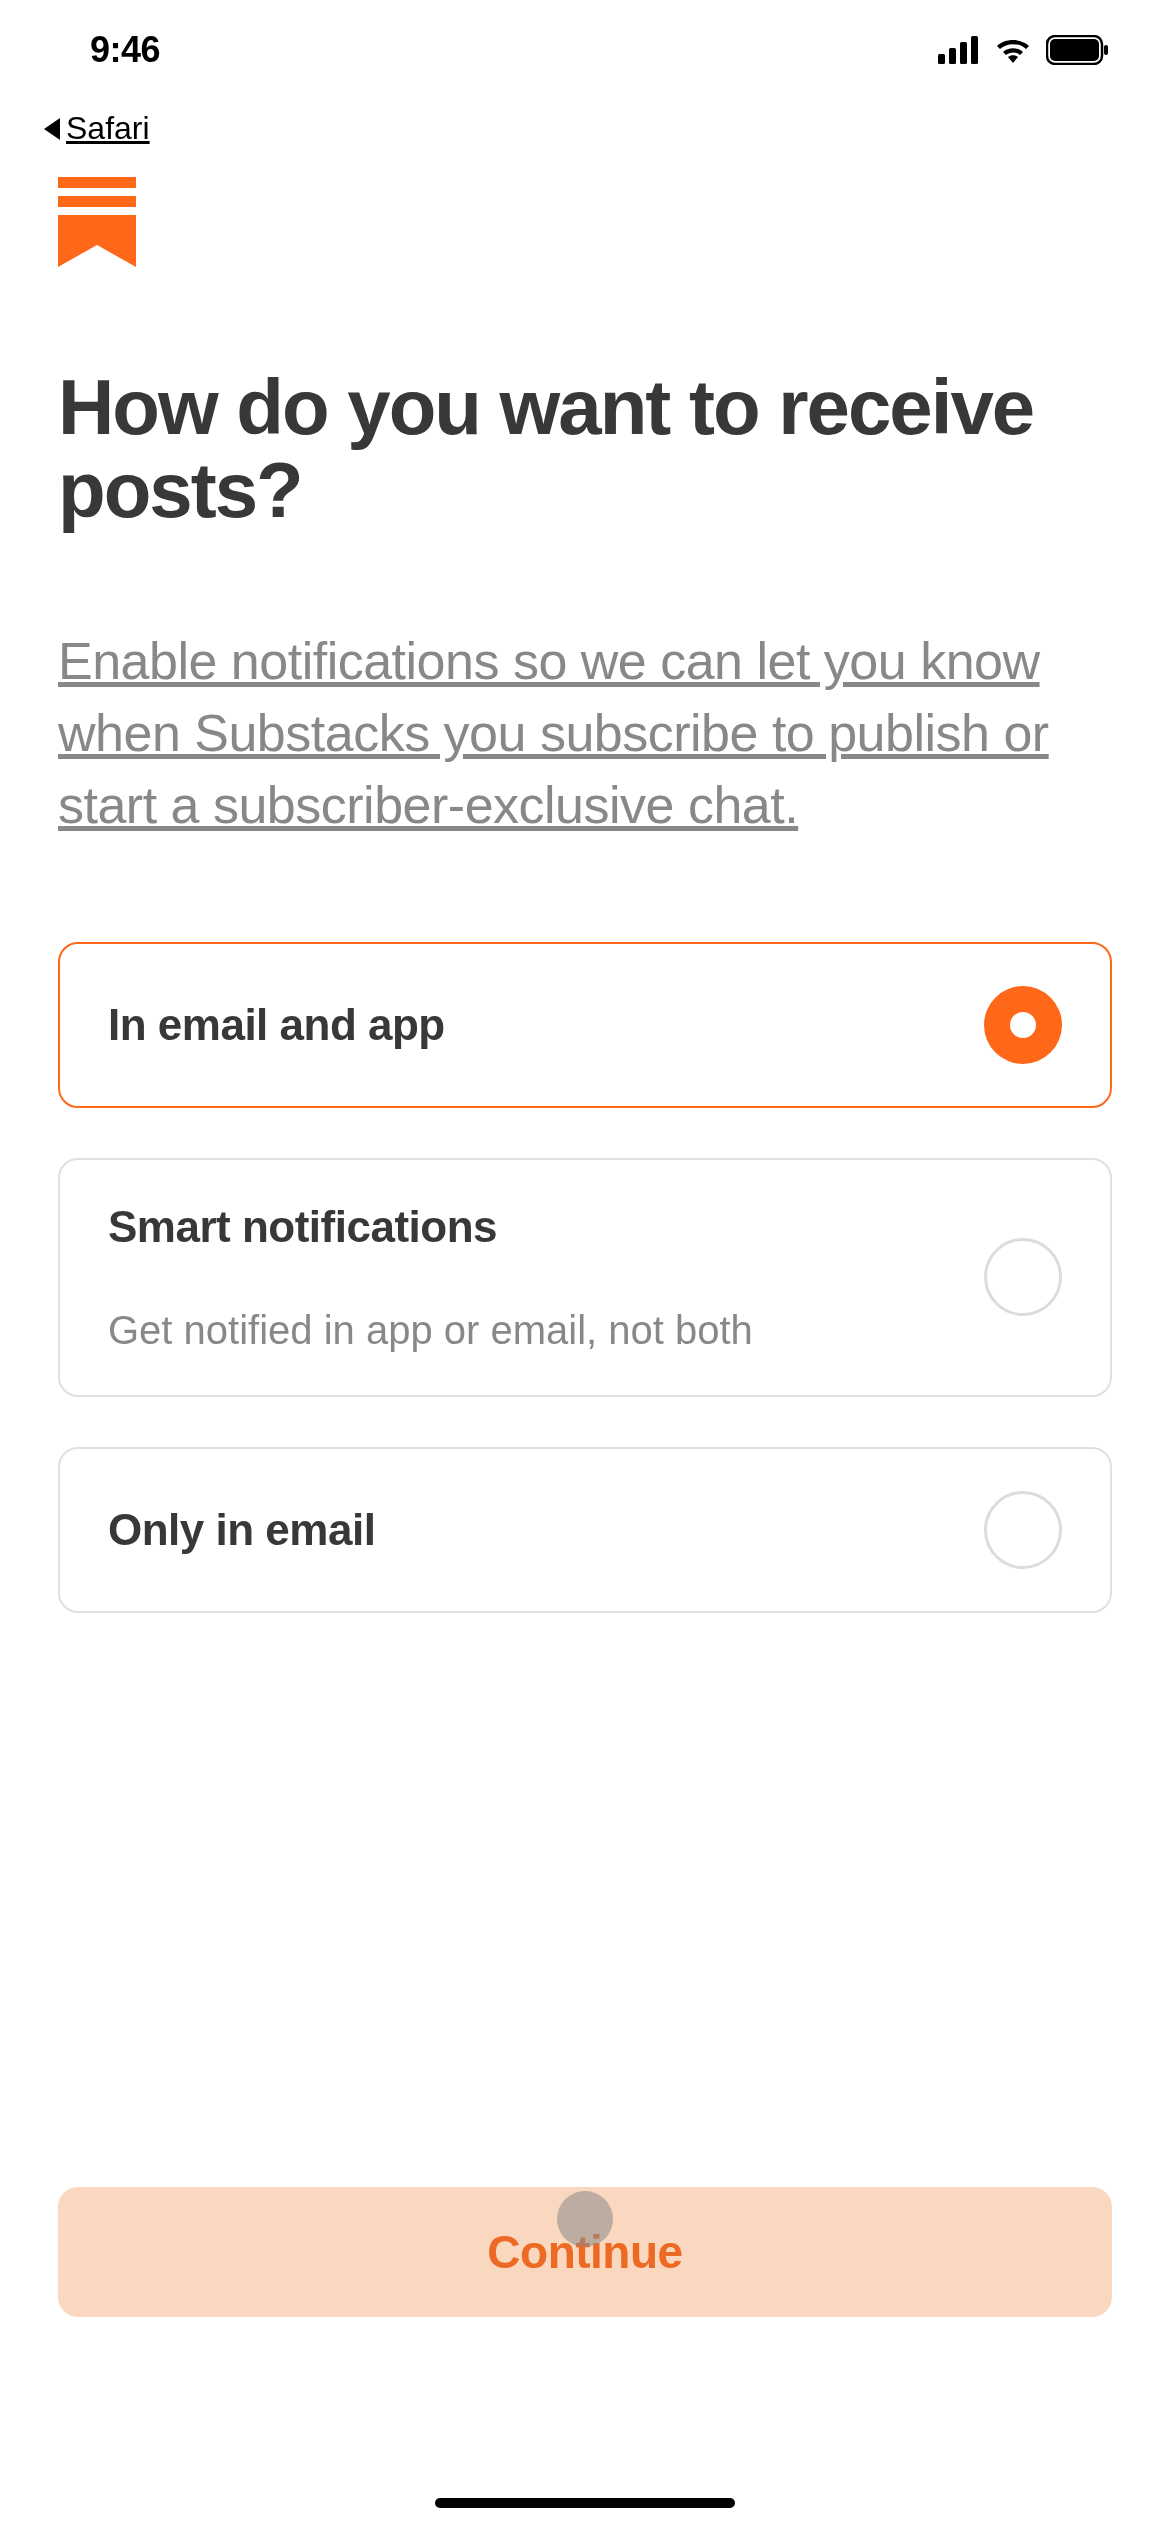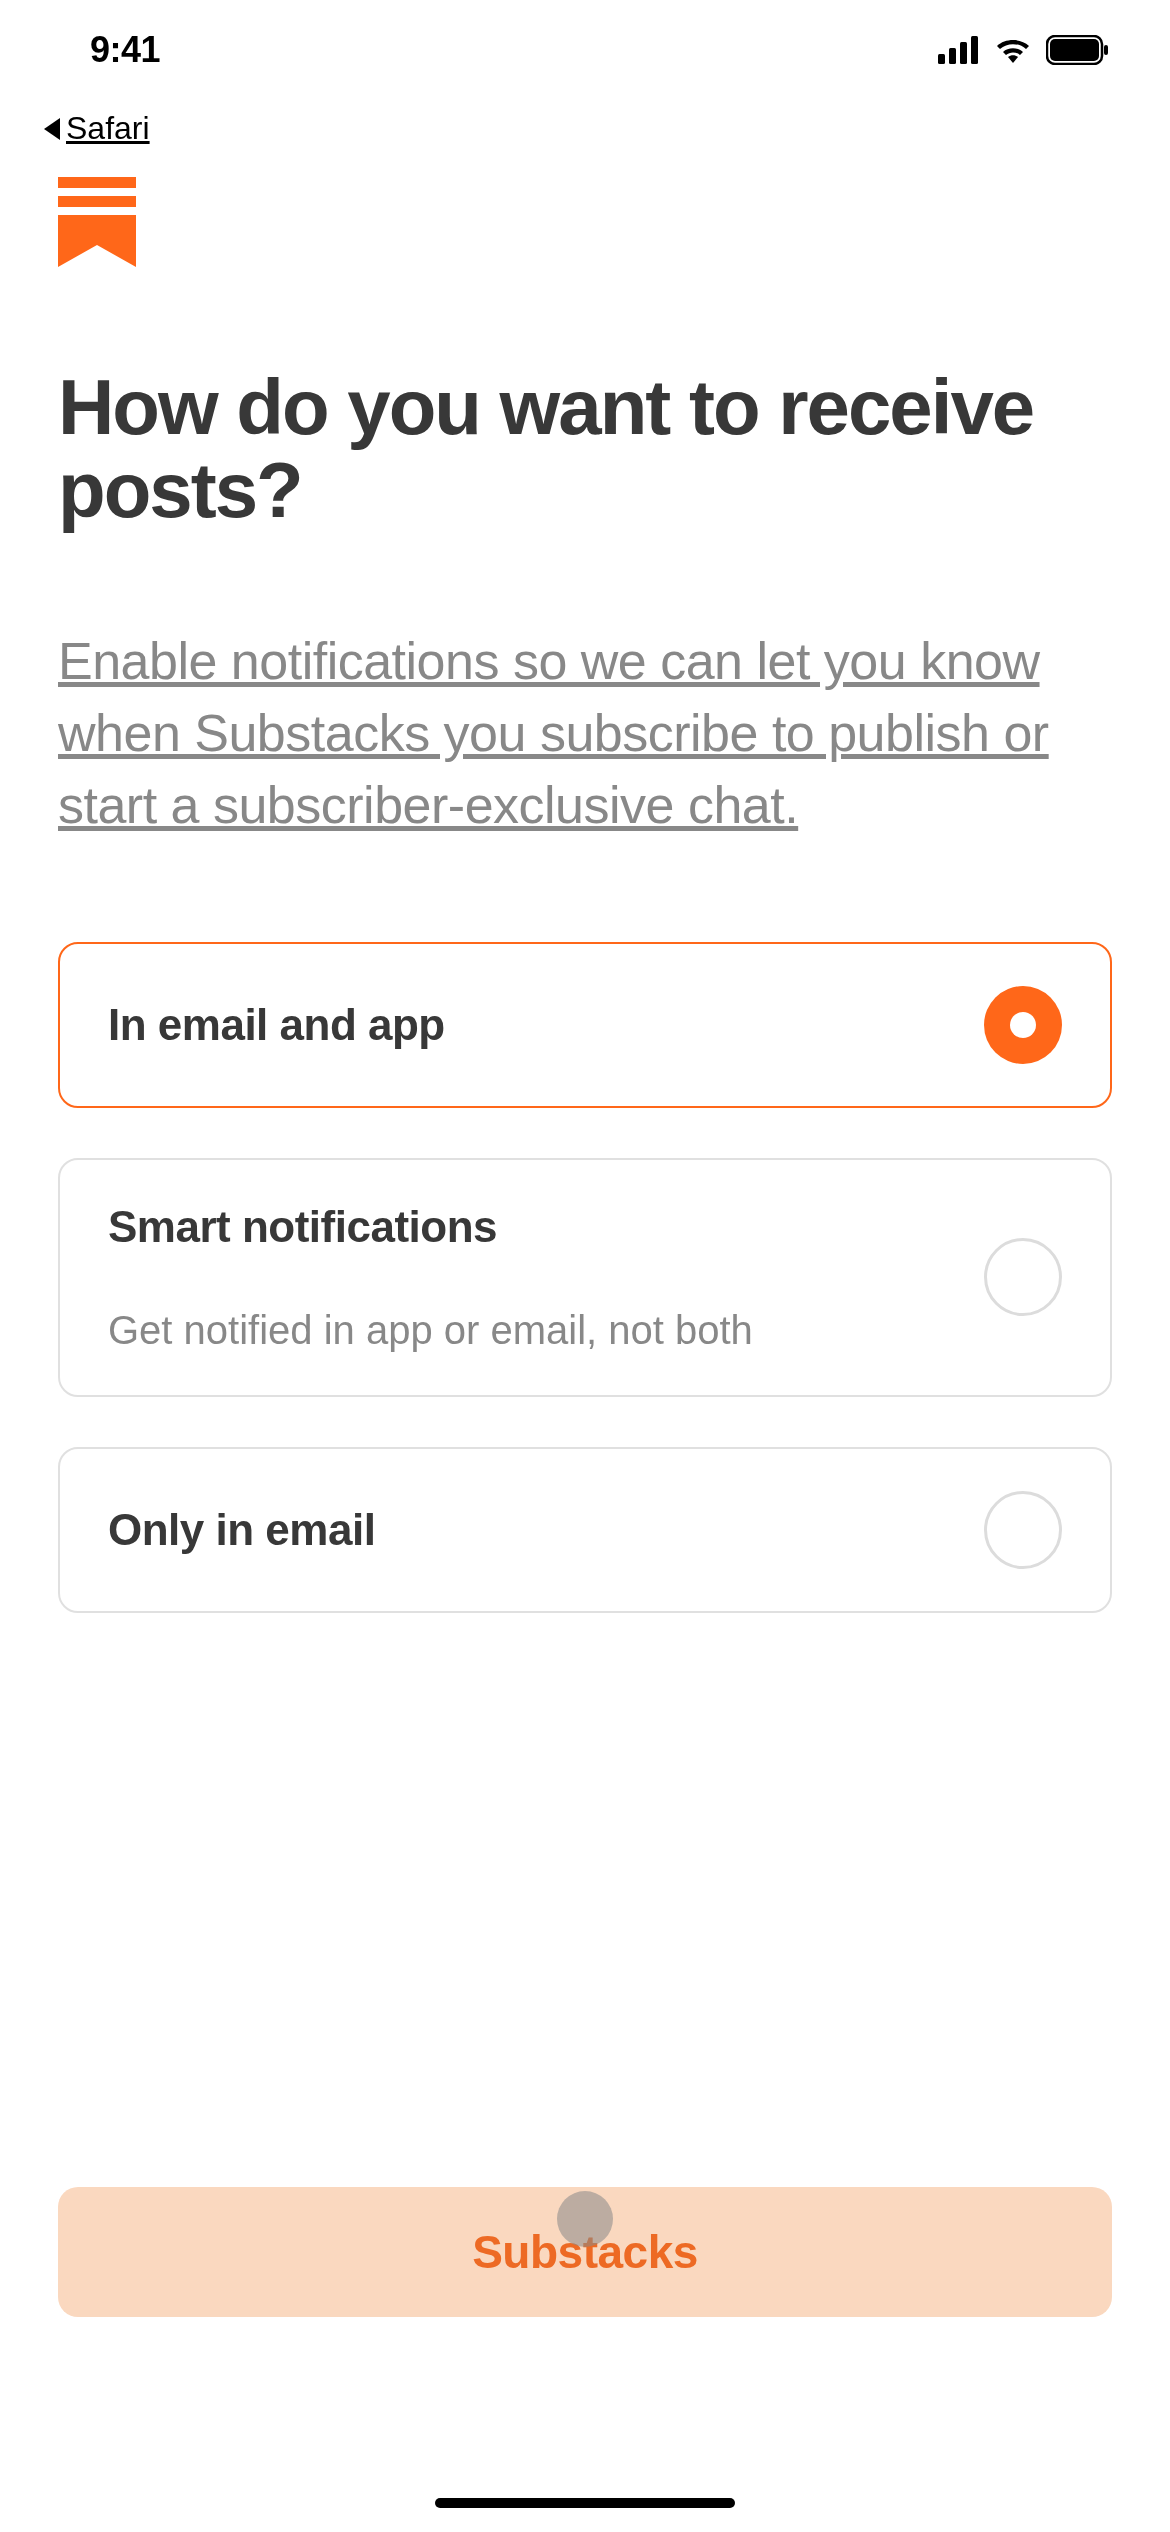--- a/index.html
+++ b/index.html
@@ -177,21 +177,21 @@
       width: 300px;
       height: 10px;
       background: #000;
       border-radius: 10px;
     }
   </style>
 </head>
 <body>
 
 <div class="status-bar">
-  <div class="status-time">9:41</div>
+  <div class="status-time">9:46</div>
   <div class="status-icons">
     <svg class="cellular-icon" viewBox="0 0 42 28">
       <rect x="0" y="18" width="7" height="10" rx="1.5" fill="#000"></rect>
       <rect x="11" y="12" width="7" height="16" rx="1.5" fill="#000"></rect>
       <rect x="22" y="6" width="7" height="22" rx="1.5" fill="#000"></rect>
       <rect x="33" y="0" width="7" height="28" rx="1.5" fill="#000"></rect>
     </svg>
     <svg class="wifi-icon" viewBox="0 0 38 28">
       <path d="M19 27 L24 21 C21 18.5 17 18.5 14 21 Z" fill="#000"></path>
       <path d="M9 16 C14 11 24 11 29 16 L26 19 C22 15.5 16 15.5 12 19 Z" fill="#000"></path>
@@ -243,17 +243,17 @@
         <div class="option-title">Only in email</div>
       </div>
       <div class="radio"></div>
     </div>
   </div>
 </div>
 
 <div class="continue-wrap">
   <button class="continue-btn">
     <div class="touch-dot"></div>
-    <span>Substacks</span>
+    <span>Continue</span>
   </button>
 </div>
 
 <div class="home-indicator"></div>
 
 </body></html>

